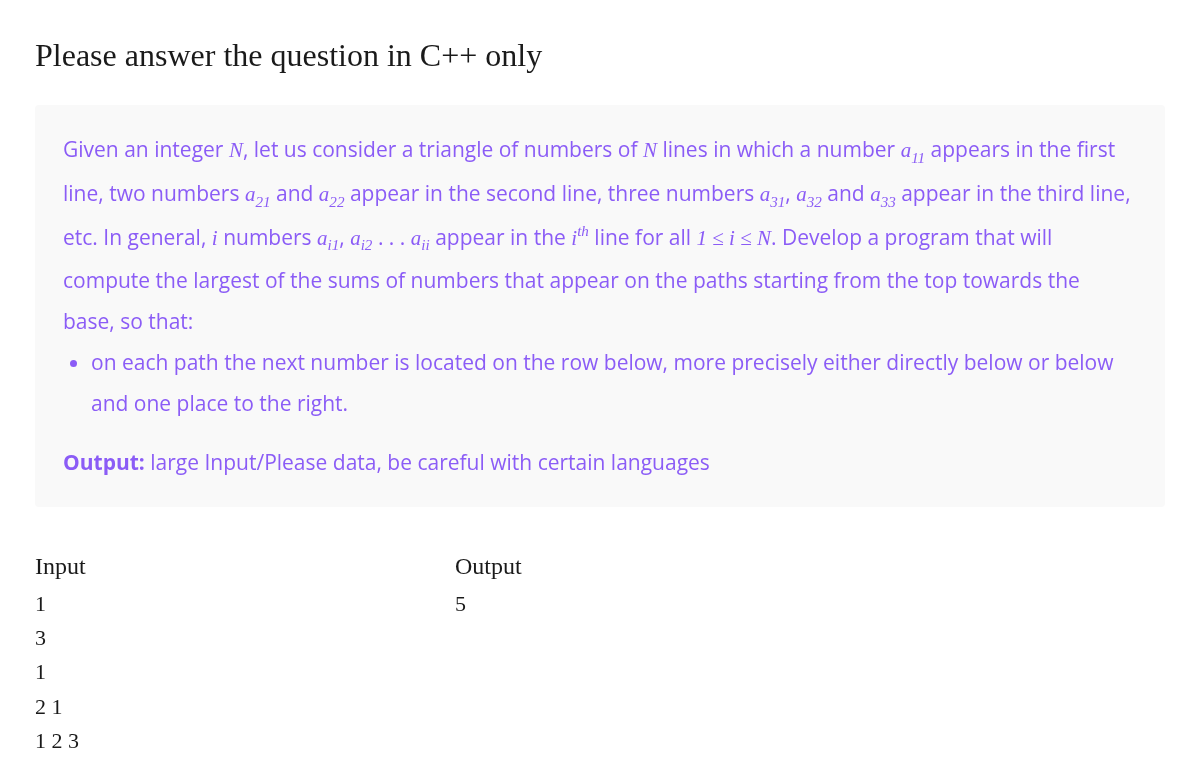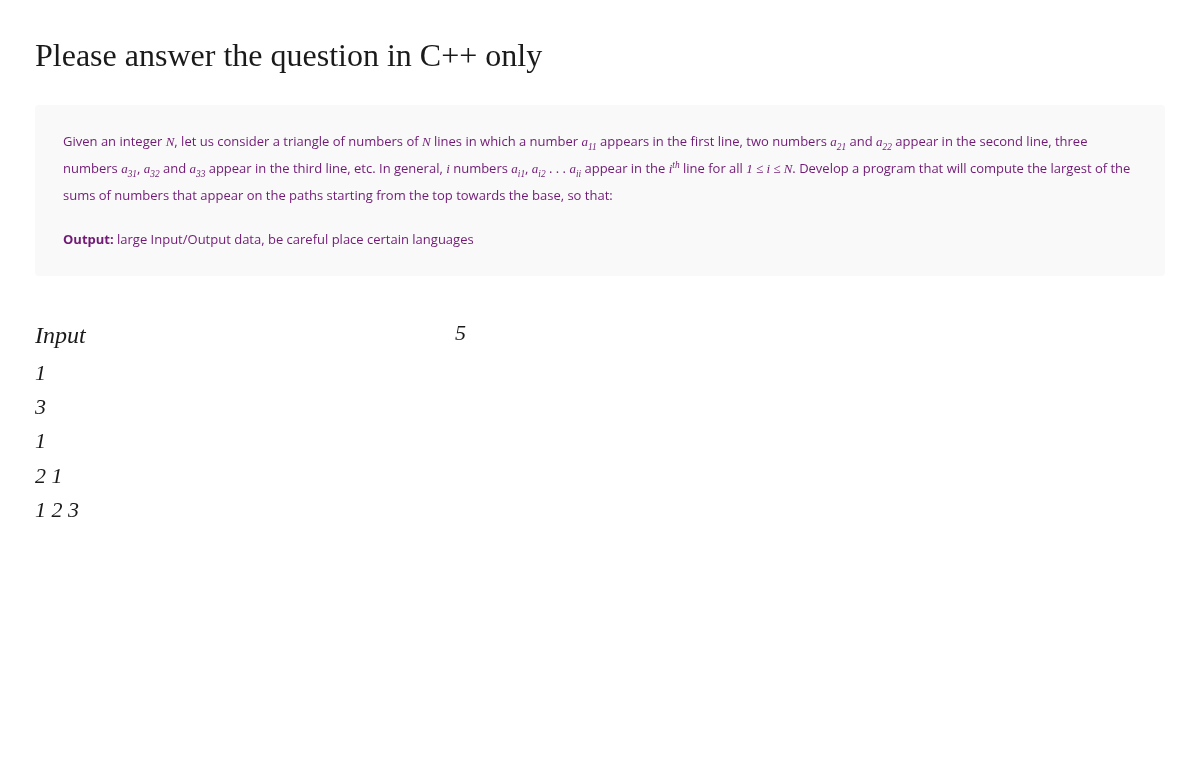--- a/index.html
+++ b/index.html
@@ -20,22 +20,22 @@
     font-size: 32px;
     font-weight: normal;
     color: #1a1a1a;
     margin-bottom: 24px;
   }
   .problem-box {
     background: #f9f9f9;
     padding: 24px 28px;
     border-radius: 4px;
     font-family: 'Segoe UI', 'Open Sans', Arial, sans-serif;
-    font-size: 13px;
-    color: #701a75;
+    font-size: 21px;
+    color: #8b5cf6;
     line-height: 1.95;
     margin-bottom: 40px;
   }
   .problem-box .mathvar {
     font-family: Georgia, 'Times New Roman', serif;
     font-style: italic;
   }
   .problem-box .sub {
     font-size: 0.72em;
     vertical-align: sub;
@@ -61,21 +61,20 @@
   }
   .problem-box .warning .bold {
     font-weight: 700;
   }
   .io-section {
     display: flex;
     gap: 0;
     font-family: Georgia, 'Times New Roman', serif;
     font-size: 22px;
     color: #1a1a1a;
-    font-style: italic;
   }
   .io-col {
     flex: 0 0 420px;
   }
   .io-header {
     font-size: 24px;
     margin-bottom: 2px;
   }
   .io-lines {
     font-size: 22px;
@@ -83,30 +82,34 @@
     white-space: pre;
   }
 </style>
 </head>
 <body>
 
 <div class="title">Please answer the question in C++ only</div>
 
 <div class="problem-box">
   <span>Given an integer </span><span class="mathvar">N</span><span>, let us consider a triangle of numbers of </span><span class="mathvar">N</span><span> lines in which a number </span><span class="mathvar"><span>a</span><span class="sub">11</span></span><span> appears in the first line, two numbers </span><span class="mathvar"><span>a</span><span class="sub">21</span></span><span> and </span><span class="mathvar"><span>a</span><span class="sub">22</span></span><span> appear in the second line, three numbers </span><span class="mathvar"><span>a</span><span class="sub">31</span></span><span>, </span><span class="mathvar"><span>a</span><span class="sub">32</span></span><span> and </span><span class="mathvar"><span>a</span><span class="sub">33</span></span><span> appear in the third line, etc. In general, </span><span class="mathvar">i</span><span> numbers </span><span class="mathvar"><span>a</span><span class="sub">i1</span></span><span>, </span><span class="mathvar"><span>a</span><span class="sub">i2</span></span><span> . . . </span><span class="mathvar"><span>a</span><span class="sub">ii</span></span><span> appear in the </span><span class="mathvar"><span>i</span><span class="sup">th</span></span><span> line for all </span><span class="mathvar">1 ≤ i ≤ N</span><span>. Develop a program that will compute the largest of the sums of numbers that appear on the paths starting from the top towards the base, so that:</span>
+  <ul>
+    <li>on each path the next number is located on the row below, more precisely either directly below or below and one place to the right.</li>
+  </ul>
   <div class="warning">
-    <span class="bold">Output:</span><span> large Input/Output data, be careful place certain languages</span>
+    <span class="bold">Output:</span><span> large Input/Please data, be careful with certain languages</span>
   </div>
 </div>
 
 <div class="io-section">
   <div class="io-col">
     <div class="io-header">Input</div>
     <div class="io-lines">1
 3
 1
 2 1
 1 2 3</div>
   </div>
   <div class="io-col">
+    <div class="io-header">Output</div>
     <div class="io-lines">5</div>
   </div>
 </div>
 
 </body></html>

